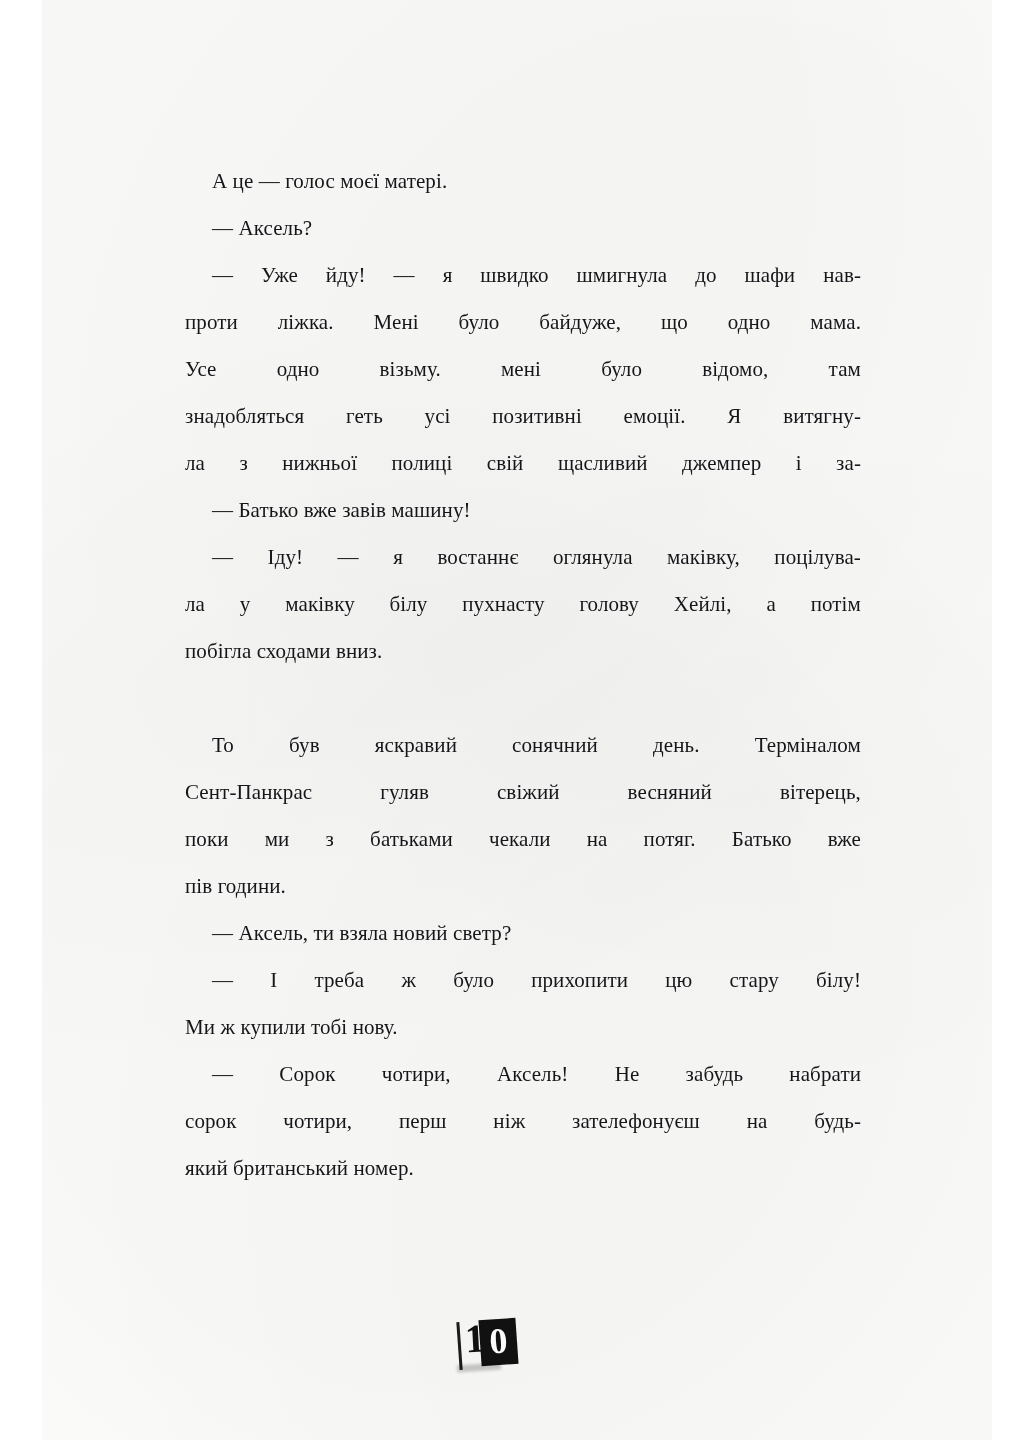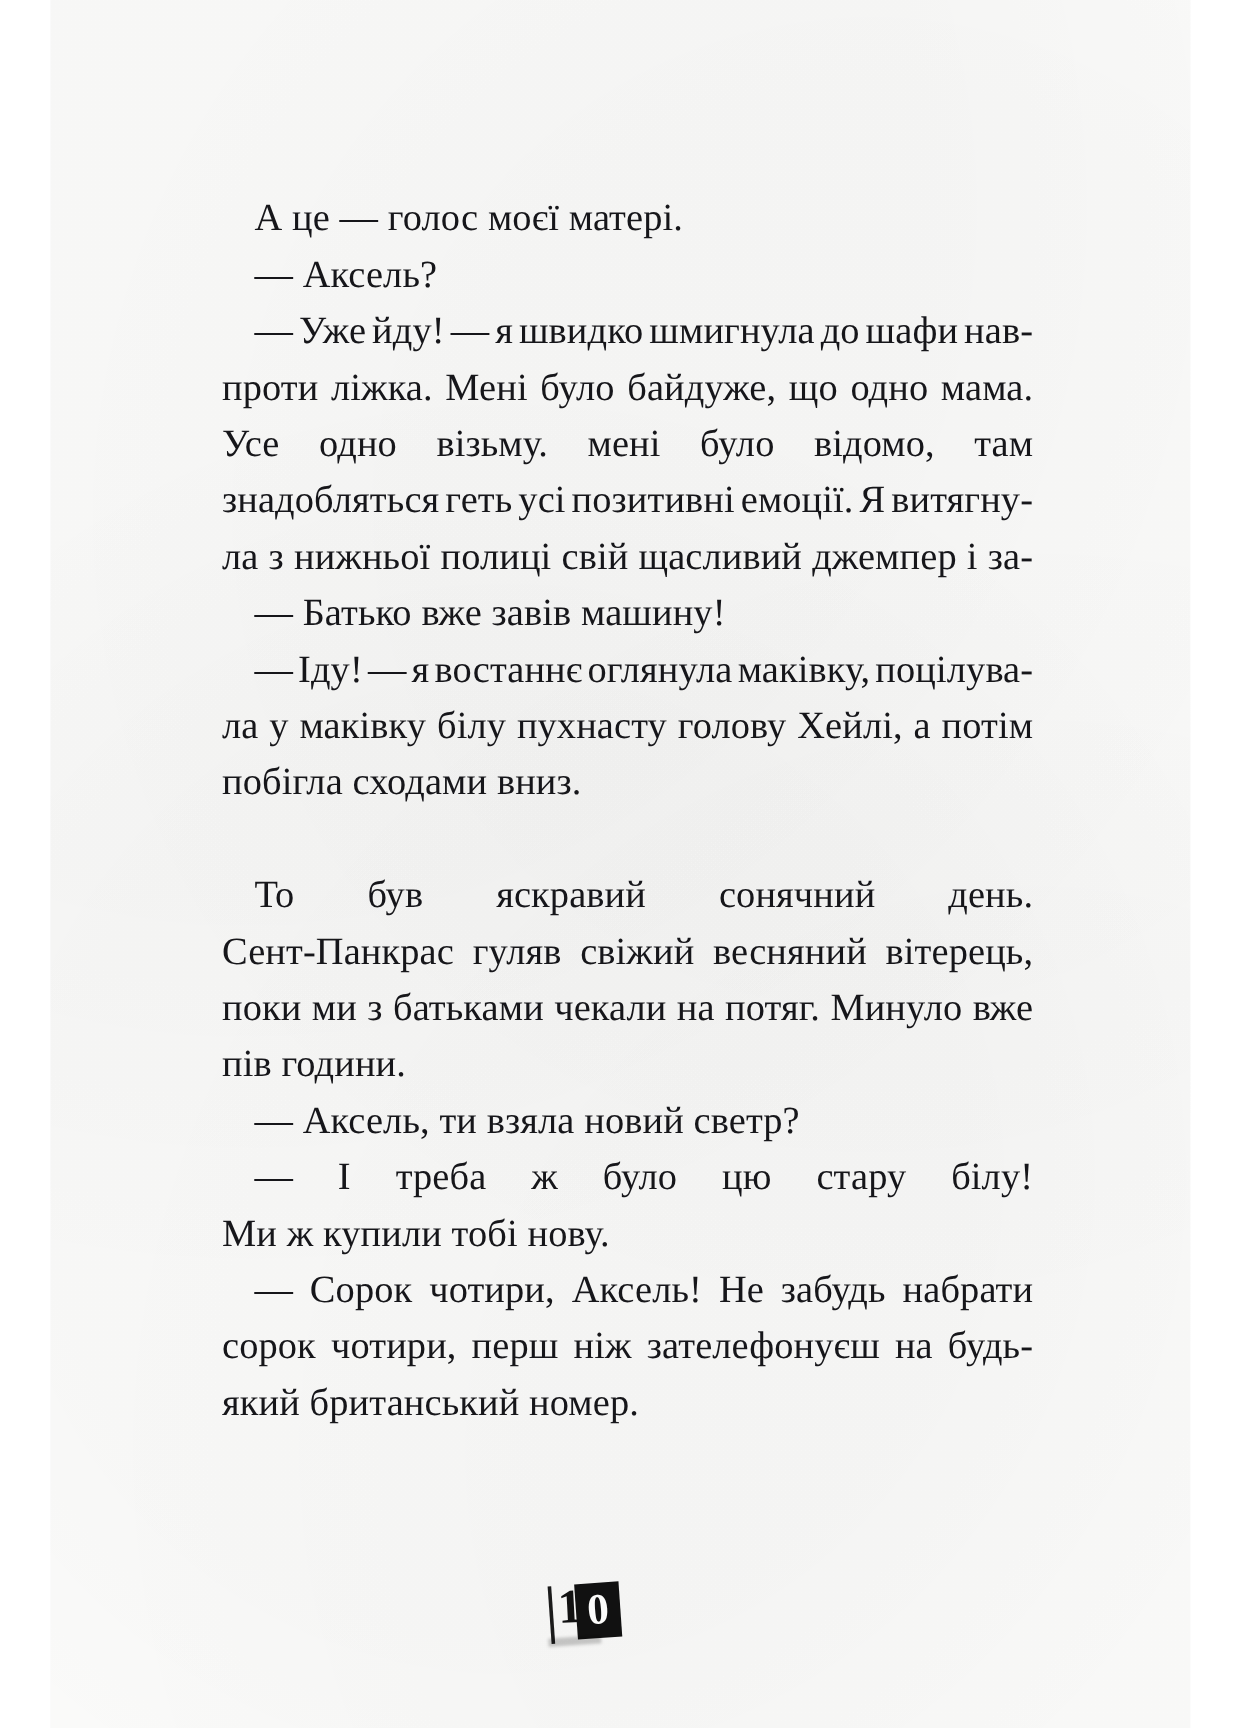--- a/index.html
+++ b/index.html
@@ -41,21 +41,21 @@
   #textblock {
     position: absolute;
     left: 143px;   
     top: 158px;
     width: 676px;  
   }
 
   .line {
     height: 47px;
     line-height: 47px;
-    font-size: 32px;
+    font-size: 21px;
     color: #16161a;
     white-space: pre;
     letter-spacing: 0.1px;
   }
 
   
   .line.just {
     display: flex;
     justify-content: space-between;
   }
@@ -142,26 +142,26 @@
       <div class="line just indent"><span>—</span><span>Уже</span><span>йду!</span><span>—</span><span>я</span><span>швидко</span><span>шмигнула</span><span>до</span><span>шафи</span><span>нав-</span></div>
       <div class="line just"><span>проти</span><span>ліжка.</span><span>Мені</span><span>було</span><span>байдуже,</span><span>що</span><span>одно</span><span>мама.</span></div>
       <div class="line just"><span>Усе</span><span>одно</span><span>візьму.</span><span>мені</span><span>було</span><span>відомо,</span><span>там</span></div>
       <div class="line just"><span>знадобляться</span><span>геть</span><span>усі</span><span>позитивні</span><span>емоції.</span><span>Я</span><span>витягну-</span></div>
       <div class="line just"><span>ла</span><span>з</span><span>нижньої</span><span>полиці</span><span>свій</span><span>щасливий</span><span>джемпер</span><span>і</span><span>за-</span></div>
       <div class="line indent">— Батько вже завів машину!</div>
       <div class="line just indent"><span>—</span><span>Іду!</span><span>—</span><span>я</span><span>востаннє</span><span>оглянула</span><span>маківку,</span><span>поцілува-</span></div>
       <div class="line just"><span>ла</span><span>у</span><span>маківку</span><span>білу</span><span>пухнасту</span><span>голову</span><span>Хейлі,</span><span>а</span><span>потім</span></div>
       <div class="line">побігла сходами вниз.</div>
       <div class="blankline"></div>
-      <div class="line just indent"><span>То</span><span>був</span><span>яскравий</span><span>сонячний</span><span>день.</span></div>
+      <div class="line just indent"><span>То</span><span>був</span><span>яскравий</span><span>сонячний</span><span>день.</span><span>Терміналом</span></div>
       <div class="line just"><span>Сент-Панкрас</span><span>гуляв</span><span>свіжий</span><span>весняний</span><span>вітерець,</span></div>
-      <div class="line just"><span>поки</span><span>ми</span><span>з</span><span>батьками</span><span>чекали</span><span>на</span><span>потяг.</span><span>Минуло</span><span>вже</span></div>
+      <div class="line just"><span>поки</span><span>ми</span><span>з</span><span>батьками</span><span>чекали</span><span>на</span><span>потяг.</span><span>Батько</span><span>вже</span></div>
       <div class="line">пів години.</div>
       <div class="line indent">— Аксель, ти взяла новий светр?</div>
-      <div class="line just indent"><span>—</span><span>І</span><span>треба</span><span>ж</span><span>було</span><span>цю</span><span>стару</span><span>білу!</span></div>
+      <div class="line just indent"><span>—</span><span>І</span><span>треба</span><span>ж</span><span>було</span><span>прихопити</span><span>цю</span><span>стару</span><span>білу!</span></div>
       <div class="line">Ми ж купили тобі нову.</div>
       <div class="line just indent"><span>—</span><span>Сорок</span><span>чотири,</span><span>Аксель!</span><span>Не</span><span>забудь</span><span>набрати</span></div>
       <div class="line just"><span>сорок</span><span>чотири,</span><span>перш</span><span>ніж</span><span>зателефонуєш</span><span>на</span><span>будь-</span></div>
       <div class="line">який британський номер.</div>
     </div>
 
   <div id="folio">
     <div id="folio-rule"></div>
     <div id="folio-one">1</div>
     <div id="folio-zero-box">

